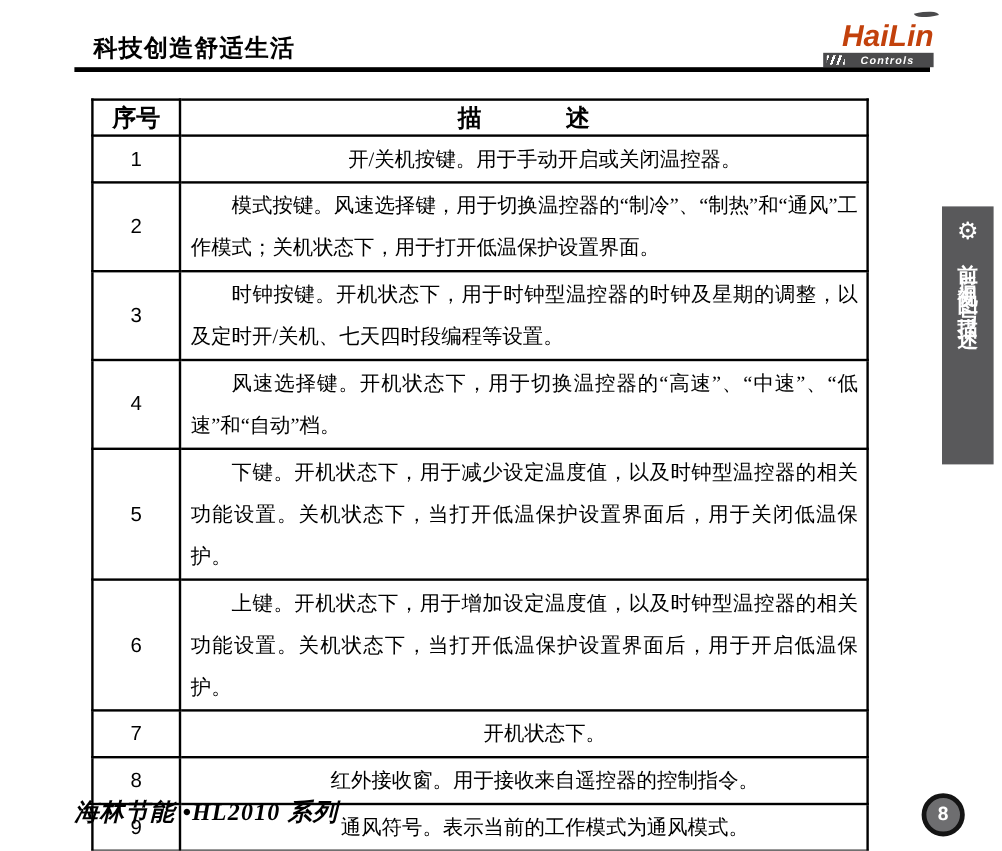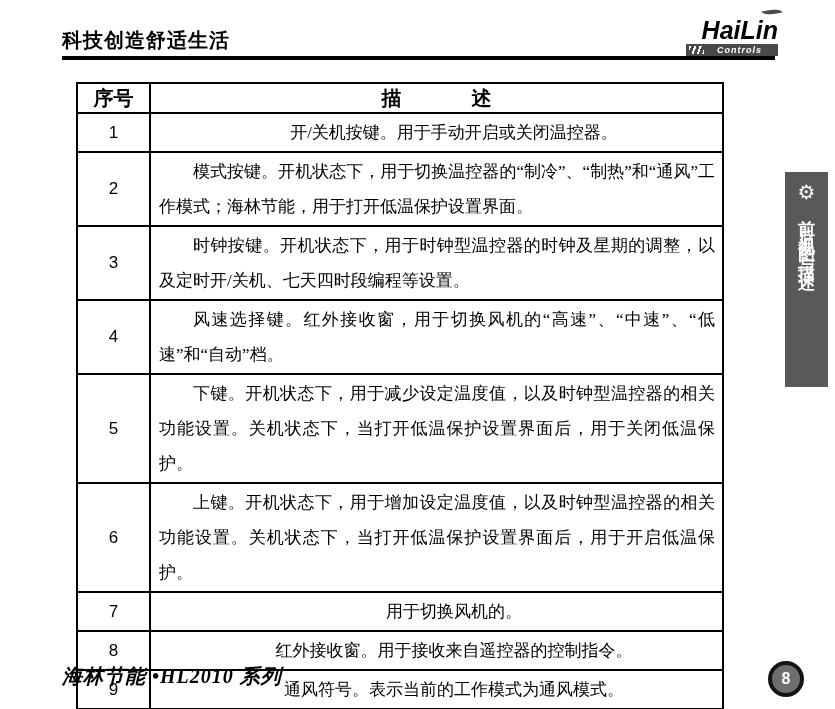--- a/index.html
+++ b/index.html
@@ -4,34 +4,34 @@
 <style>
   html,body { margin:0; padding:0; background:#ffffff; }
   .page {
     position:relative; width:835px; height:709px; background:#ffffff;
     font-family:"Liberation Serif","DejaVu Serif",serif; color:#000;
     overflow:hidden;
   }
 
   
   .slogan {
-    position:absolute; left:62px; top:27px;
+    position:absolute; left:78px; top:27px;
     font-size:20px; font-weight:bold; letter-spacing:1px;text-align:right;
   }
   .header-rule {
     position:absolute; left:62px; top:56px; width:713px; height:4px; background:#000;
   }
   .logo {
     position:absolute; left:686px; top:18px; width:92px;
     font-family:"Liberation Sans","DejaVu Sans",sans-serif;
   }
   .logo-brand {
     position:relative; display:block; text-align:right;
     font-size:25px; line-height:25px; font-weight:bold; font-style:italic;
-    color:#000000; letter-spacing:0px;
+    color:#c2410c; letter-spacing:0px;
   }
   .leaf-icon {
     position:absolute; right:-4px; top:-9px; width:20px; height:6px;
     background:#4a4a4c; border-radius:0 100% 0 100%; transform:rotate(-14deg);
   }
   .logo-banner {
     margin-top:1px; height:12px; background:#4a4a4c; color:#fff;
     display:flex; align-items:center; padding:0 3px; gap:13px;
   }
   .logo-bars {
@@ -125,51 +125,51 @@
     <tbody>
       <tr class="single">
         <td class="num">1</td>
         <td class="desc">
             <p>开/关机按键。用于手动开启或关闭温控器。</p>
           </td>
       </tr>
       <tr class="double">
         <td class="num">2</td>
         <td class="desc">
-            <p>模式按键。开机状态下，用于切换温控器的“制冷”、“制热”和“通风”工作模式；海林节能，用于打开低温保护设置界面。</p>
+            <p>模式按键。风速选择键，用于切换温控器的“制冷”、“制热”和“通风”工作模式；关机状态下，用于打开低温保护设置界面。</p>
           </td>
       </tr>
       <tr class="double">
         <td class="num">3</td>
         <td class="desc">
             <p>时钟按键。开机状态下，用于时钟型温控器的时钟及星期的调整，以及定时开/关机、七天四时段编程等设置。</p>
           </td>
       </tr>
       <tr class="double">
         <td class="num">4</td>
         <td class="desc">
-            <p>风速选择键。红外接收窗，用于切换风机的“高速”、“中速”、“低速”和“自动”档。</p>
+            <p>风速选择键。开机状态下，用于切换温控器的“高速”、“中速”、“低速”和“自动”档。</p>
           </td>
       </tr>
       <tr class="double">
         <td class="num">5</td>
         <td class="desc">
             <p>下键。开机状态下，用于减少设定温度值，以及时钟型温控器的相关功能设置。关机状态下，当打开低温保护设置界面后，用于关闭低温保护。</p>
           </td>
       </tr>
       <tr class="double">
         <td class="num">6</td>
         <td class="desc">
             <p>上键。开机状态下，用于增加设定温度值，以及时钟型温控器的相关功能设置。关机状态下，当打开低温保护设置界面后，用于开启低温保护。</p>
           </td>
       </tr>
       <tr class="single">
         <td class="num">7</td>
         <td class="desc">
-            <p>用于切换风机的。</p>
+            <p>开机状态下。</p>
           </td>
       </tr>
       <tr class="single">
         <td class="num">8</td>
         <td class="desc">
             <p>红外接收窗。用于接收来自遥控器的控制指令。</p>
           </td>
       </tr>
       <tr class="single">
         <td class="num">9</td>

